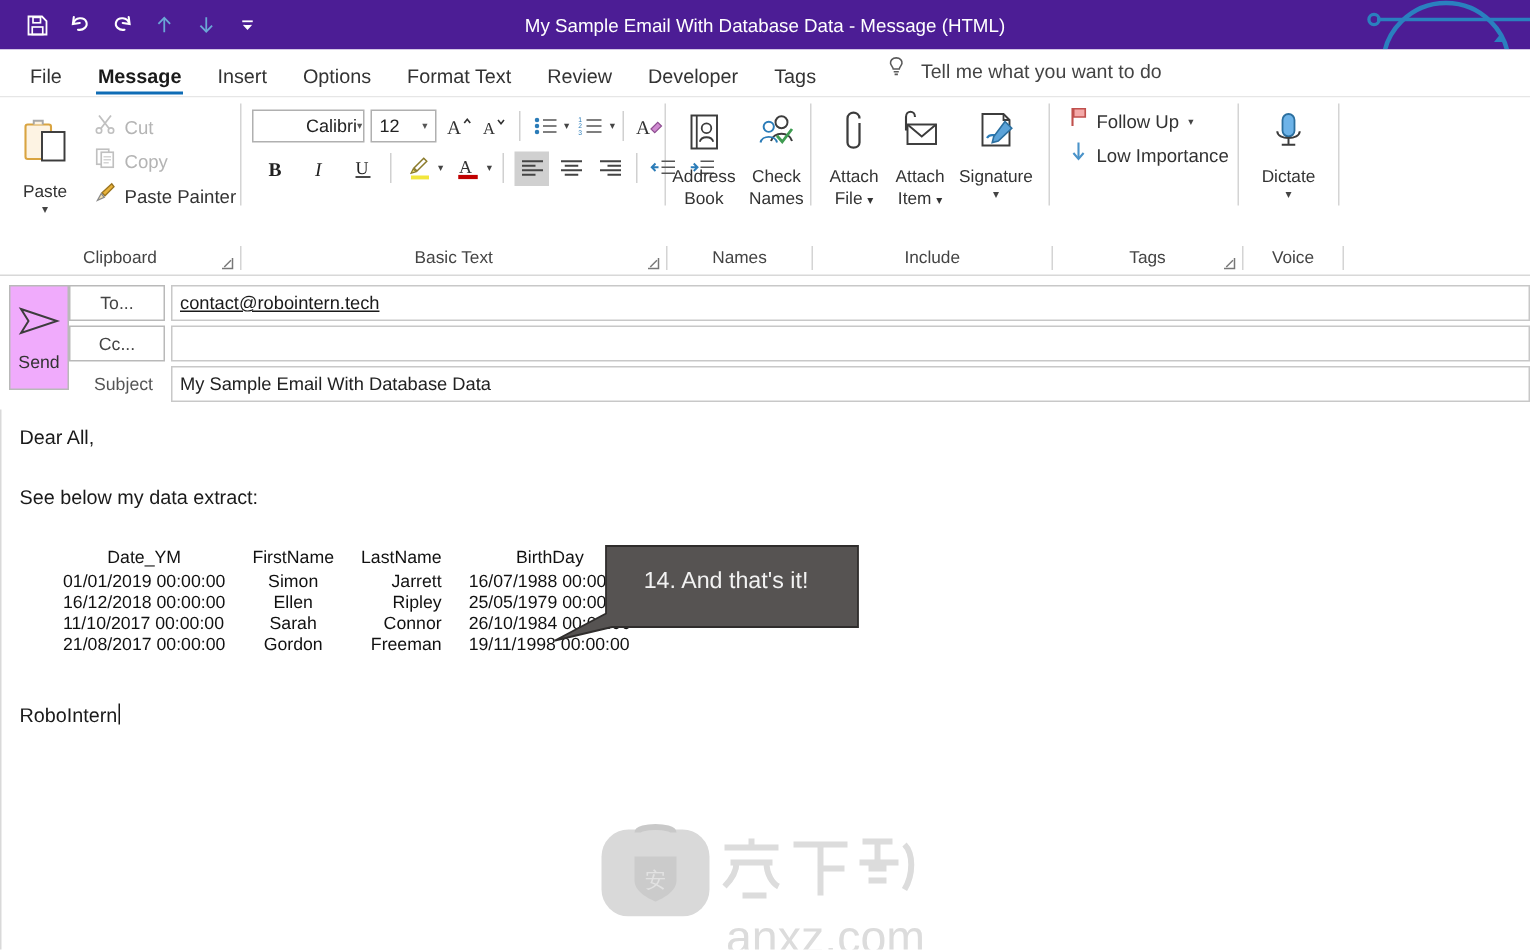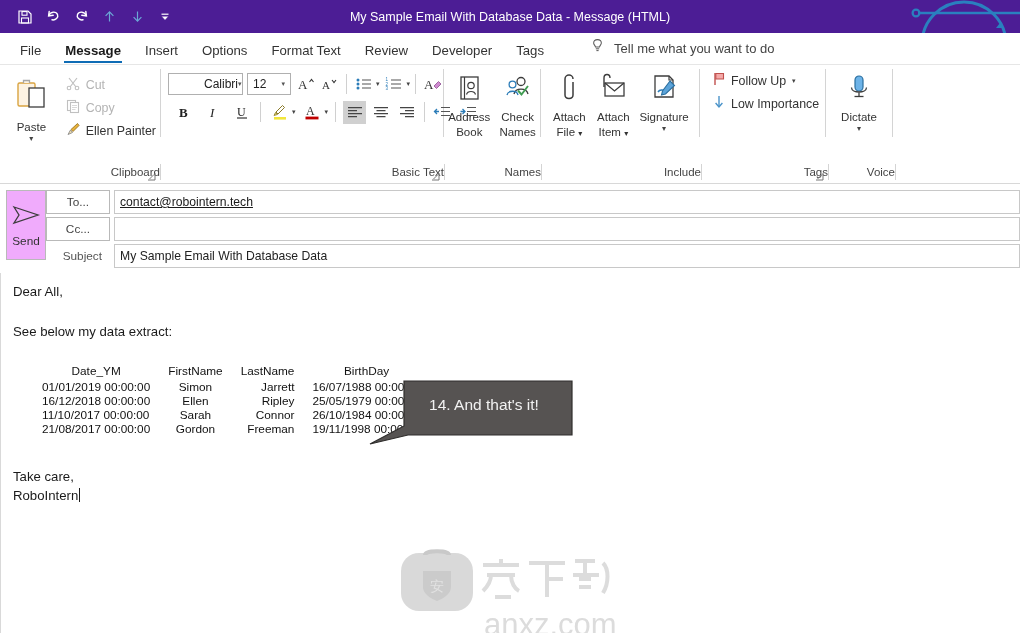--- a/index.html
+++ b/index.html
@@ -56,21 +56,21 @@
   }
   .rgroup { position: relative; display: flex; flex-direction: column; }
   .rgroup-body { flex: 1; display: flex; align-items: flex-start; padding-top: 5px; }
   .rgroup-sep { width: 1px; background: #d4d4d4; margin: 4px 0 22px 0; }
   .glabel-row {
     height: 24px; background: #ffffff; display: flex; align-items: stretch;
     border-top: 1px solid #ffffff; border-bottom: 1px solid #d8d8d8;
     position: relative;
   }
   .glabel {
-    display: flex; align-items: center; justify-content: flex-end; position: relative;
+    display: flex; align-items: center; justify-content: center; position: relative;
     font-size: 11.5px; color: #444444;
   }
   .glabel .dlg {
     position: absolute; right: 4px; bottom: 3px; width: 9px; height: 9px;
     cursor: pointer;
   }
   .glabel-div { width: 1px; background: #d4d4d4; margin: 3px 0; }
 
   
   .bigbtn {
@@ -173,21 +173,21 @@
     position: absolute; left: 398px; top: 276px; width: 222px; height: 90px;
     z-index: 1; pointer-events: none; opacity: 1;
   }
   .wm-text {
     position: absolute; left: 85px; top: 58px; font-size: 31px; color: #dcdcdc;
     font-family: "Liberation Sans", sans-serif; letter-spacing: 0px;
   }
 
   
   .callout {
-    position: absolute; left: 368px; top: 380px; width: 206px; height: 67px; z-index: 5;
+    position: absolute; left: 368px; top: 363px; width: 206px; height: 67px; z-index: 5;
   }
   .callout-label {
     position: absolute; left: 36px; top: 16px; width: 160px;
     font-size: 15.5px; color: #f2f2f2; text-align: center;
   }
 </style>
 </head>
 <body>
 
 <div class="titlebar">
@@ -302,21 +302,21 @@
           </span>
           <span class="lbl">Copy</span>
         </div>
         <div class="smbtn">
           <span>
             <svg width="16" height="16" viewBox="0 0 16 16">
                 <path d="M12.5 2.5 L6 8.5 L8 10.5 L14 4.5 Z" fill="#e8b23a" stroke="#9a7420" stroke-width="0.9"></path>
                 <path d="M5.5 9 L3 13.5 L7.5 11.5 Z" fill="#f4e2b0" stroke="#8a8a8a" stroke-width="0.9"></path>
               </svg>
           </span>
-          <span class="lbl">Ellen Painter</span>
+          <span class="lbl">Paste Painter</span>
         </div>
       </div>
     </div>
   </div>
   <div class="rgroup-sep"></div>
 
   <div class="rgroup" style="width:282px;">
     <div class="rgroup-body" style="flex-direction:column;padding-left:7px;">
       <div style="display:flex;align-items:center;height:27px;">
         <div class="fontname">
@@ -682,21 +682,20 @@
         <tr>
           <td class="c-date">21/08/2017 00:00:00</td>
           <td class="c-first">Gordon</td>
           <td class="c-last">Freeman</td>
           <td class="c-bday">19/11/1998 00:00:00</td>
         </tr>
       </tbody>
     </table>
 
     <div class="closing" style="margin-top:32px;">
-      <div>Take care,</div>
       <div><span>RoboIntern</span><span class="caret-blink"></span></div>
     </div>
   </div>
 </div>
 
 <div class="callout">
   <svg width="206" height="67" viewBox="0 0 206 67">
     <path d="M36 1 H204 V55 H40 L2 64 L36 46 Z" fill="#565352" stroke="#2f2d2c" stroke-width="1.2"></path>
   </svg>
   <div class="callout-label">14. And that's it!</div>

